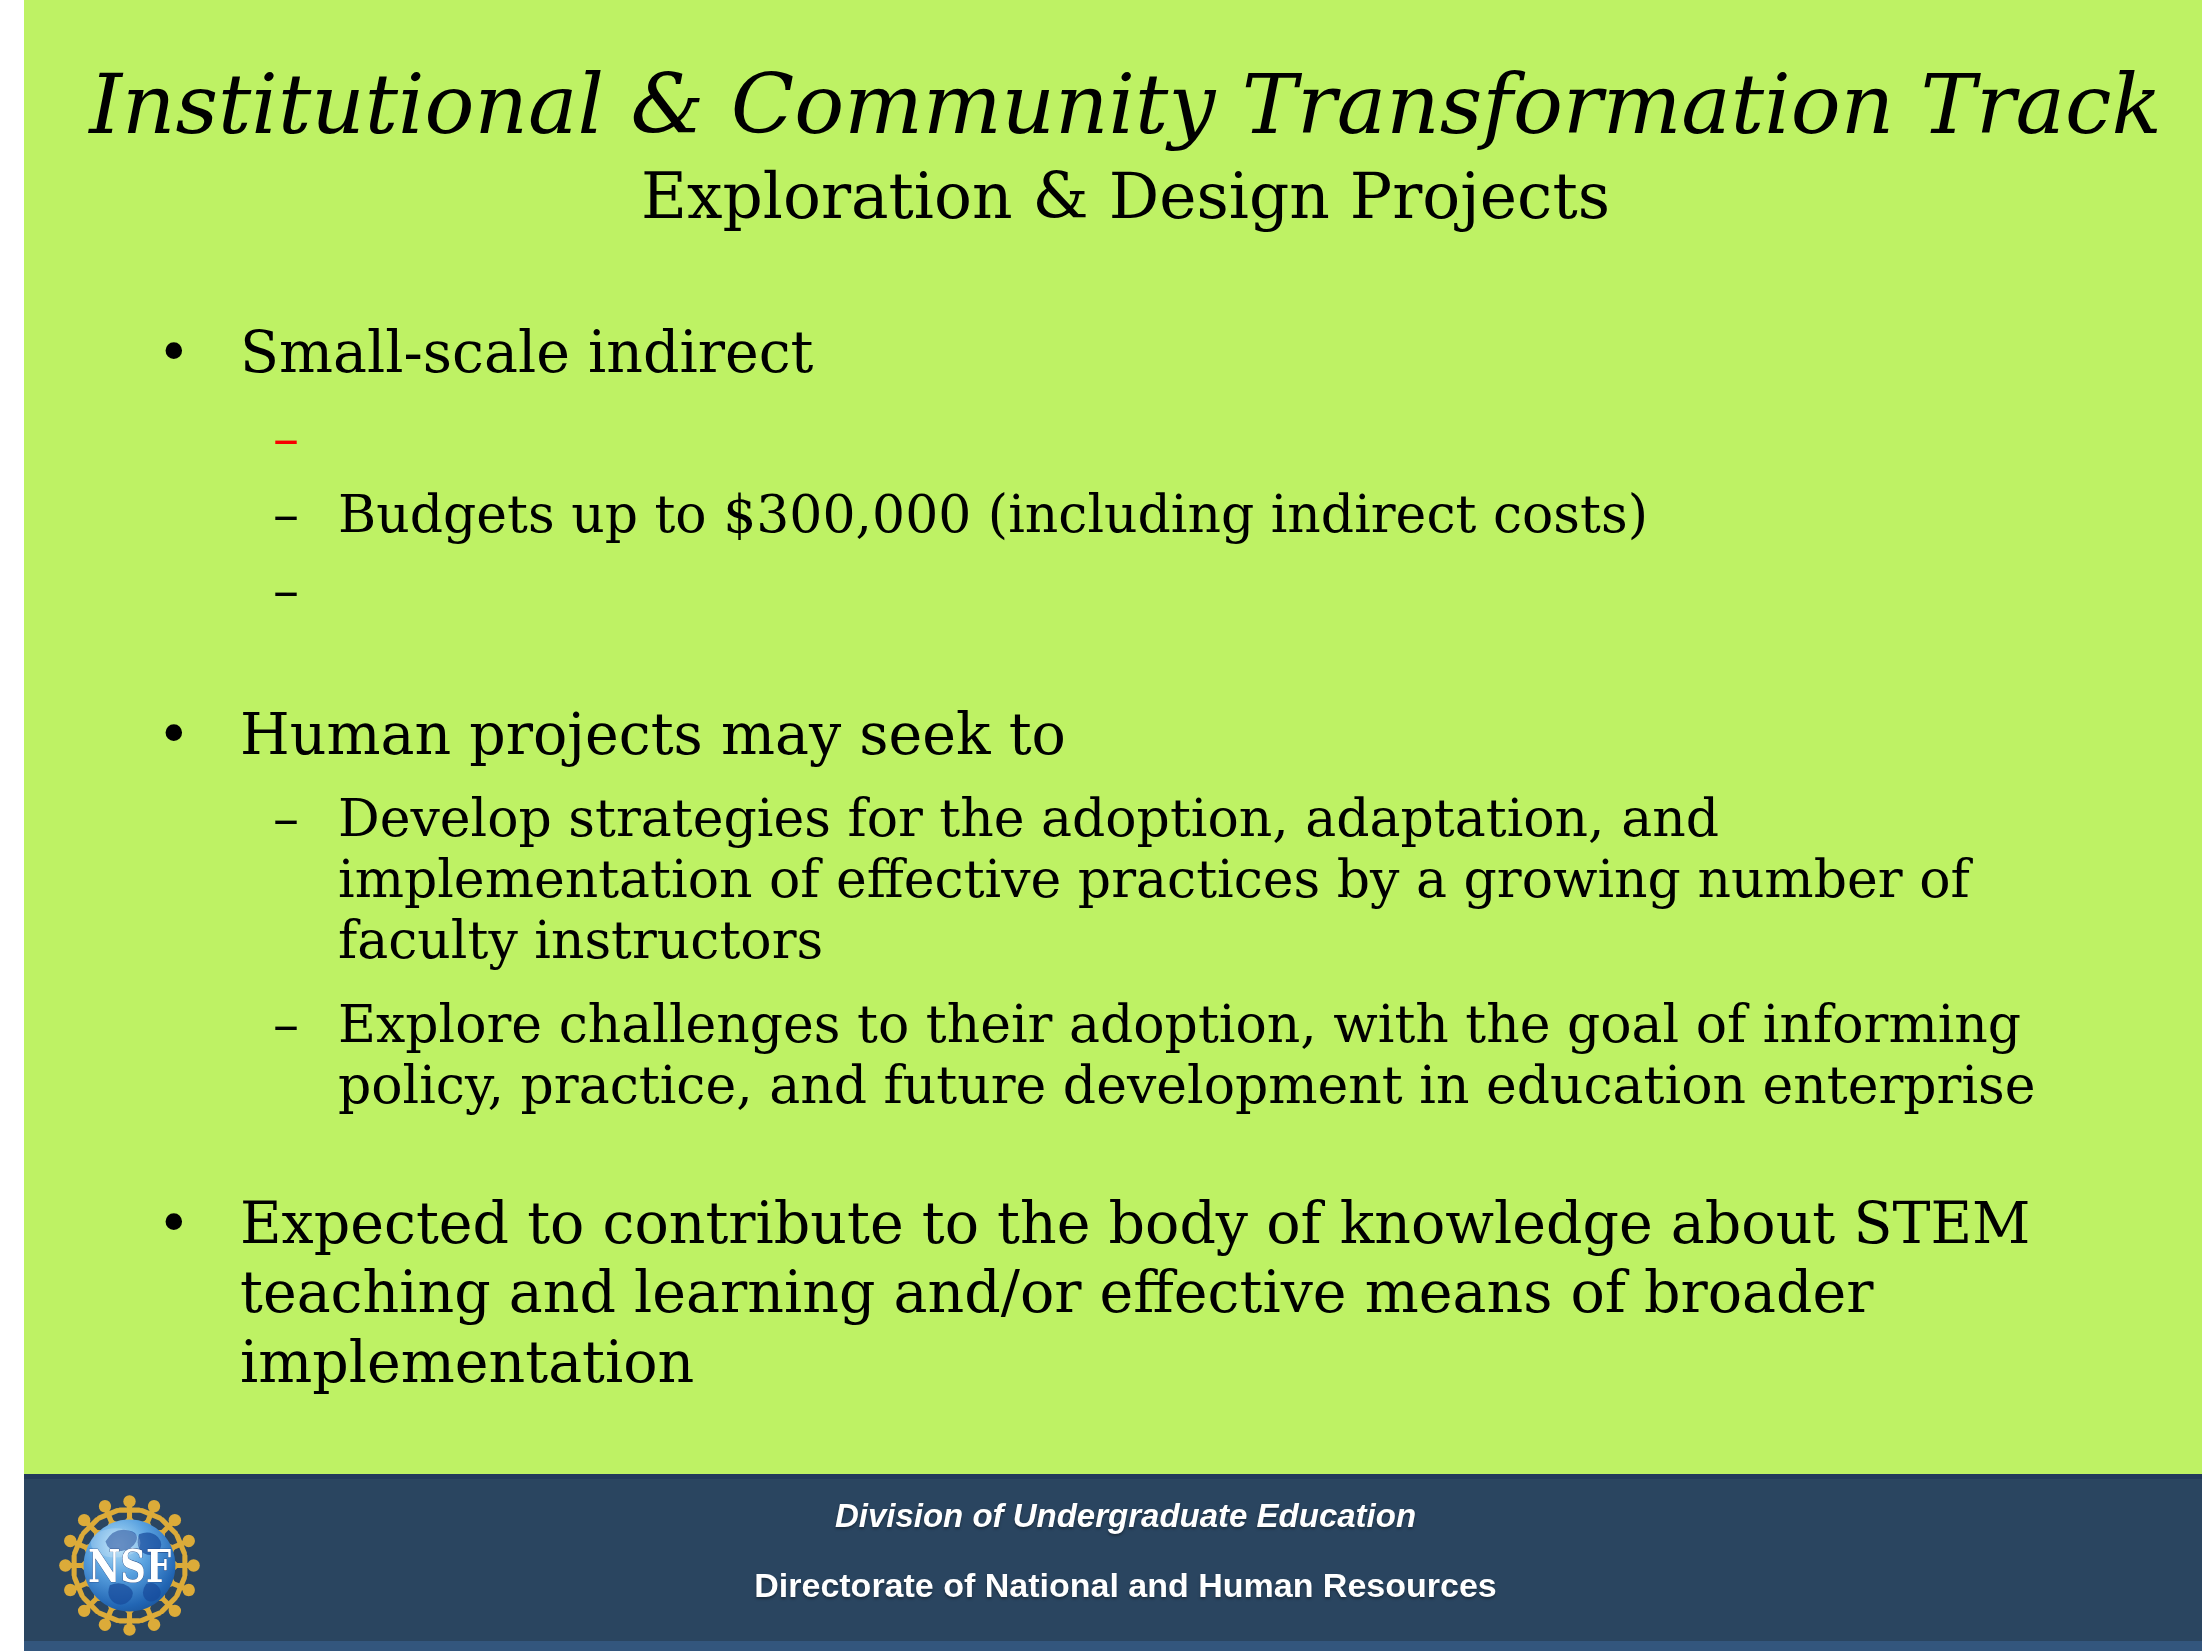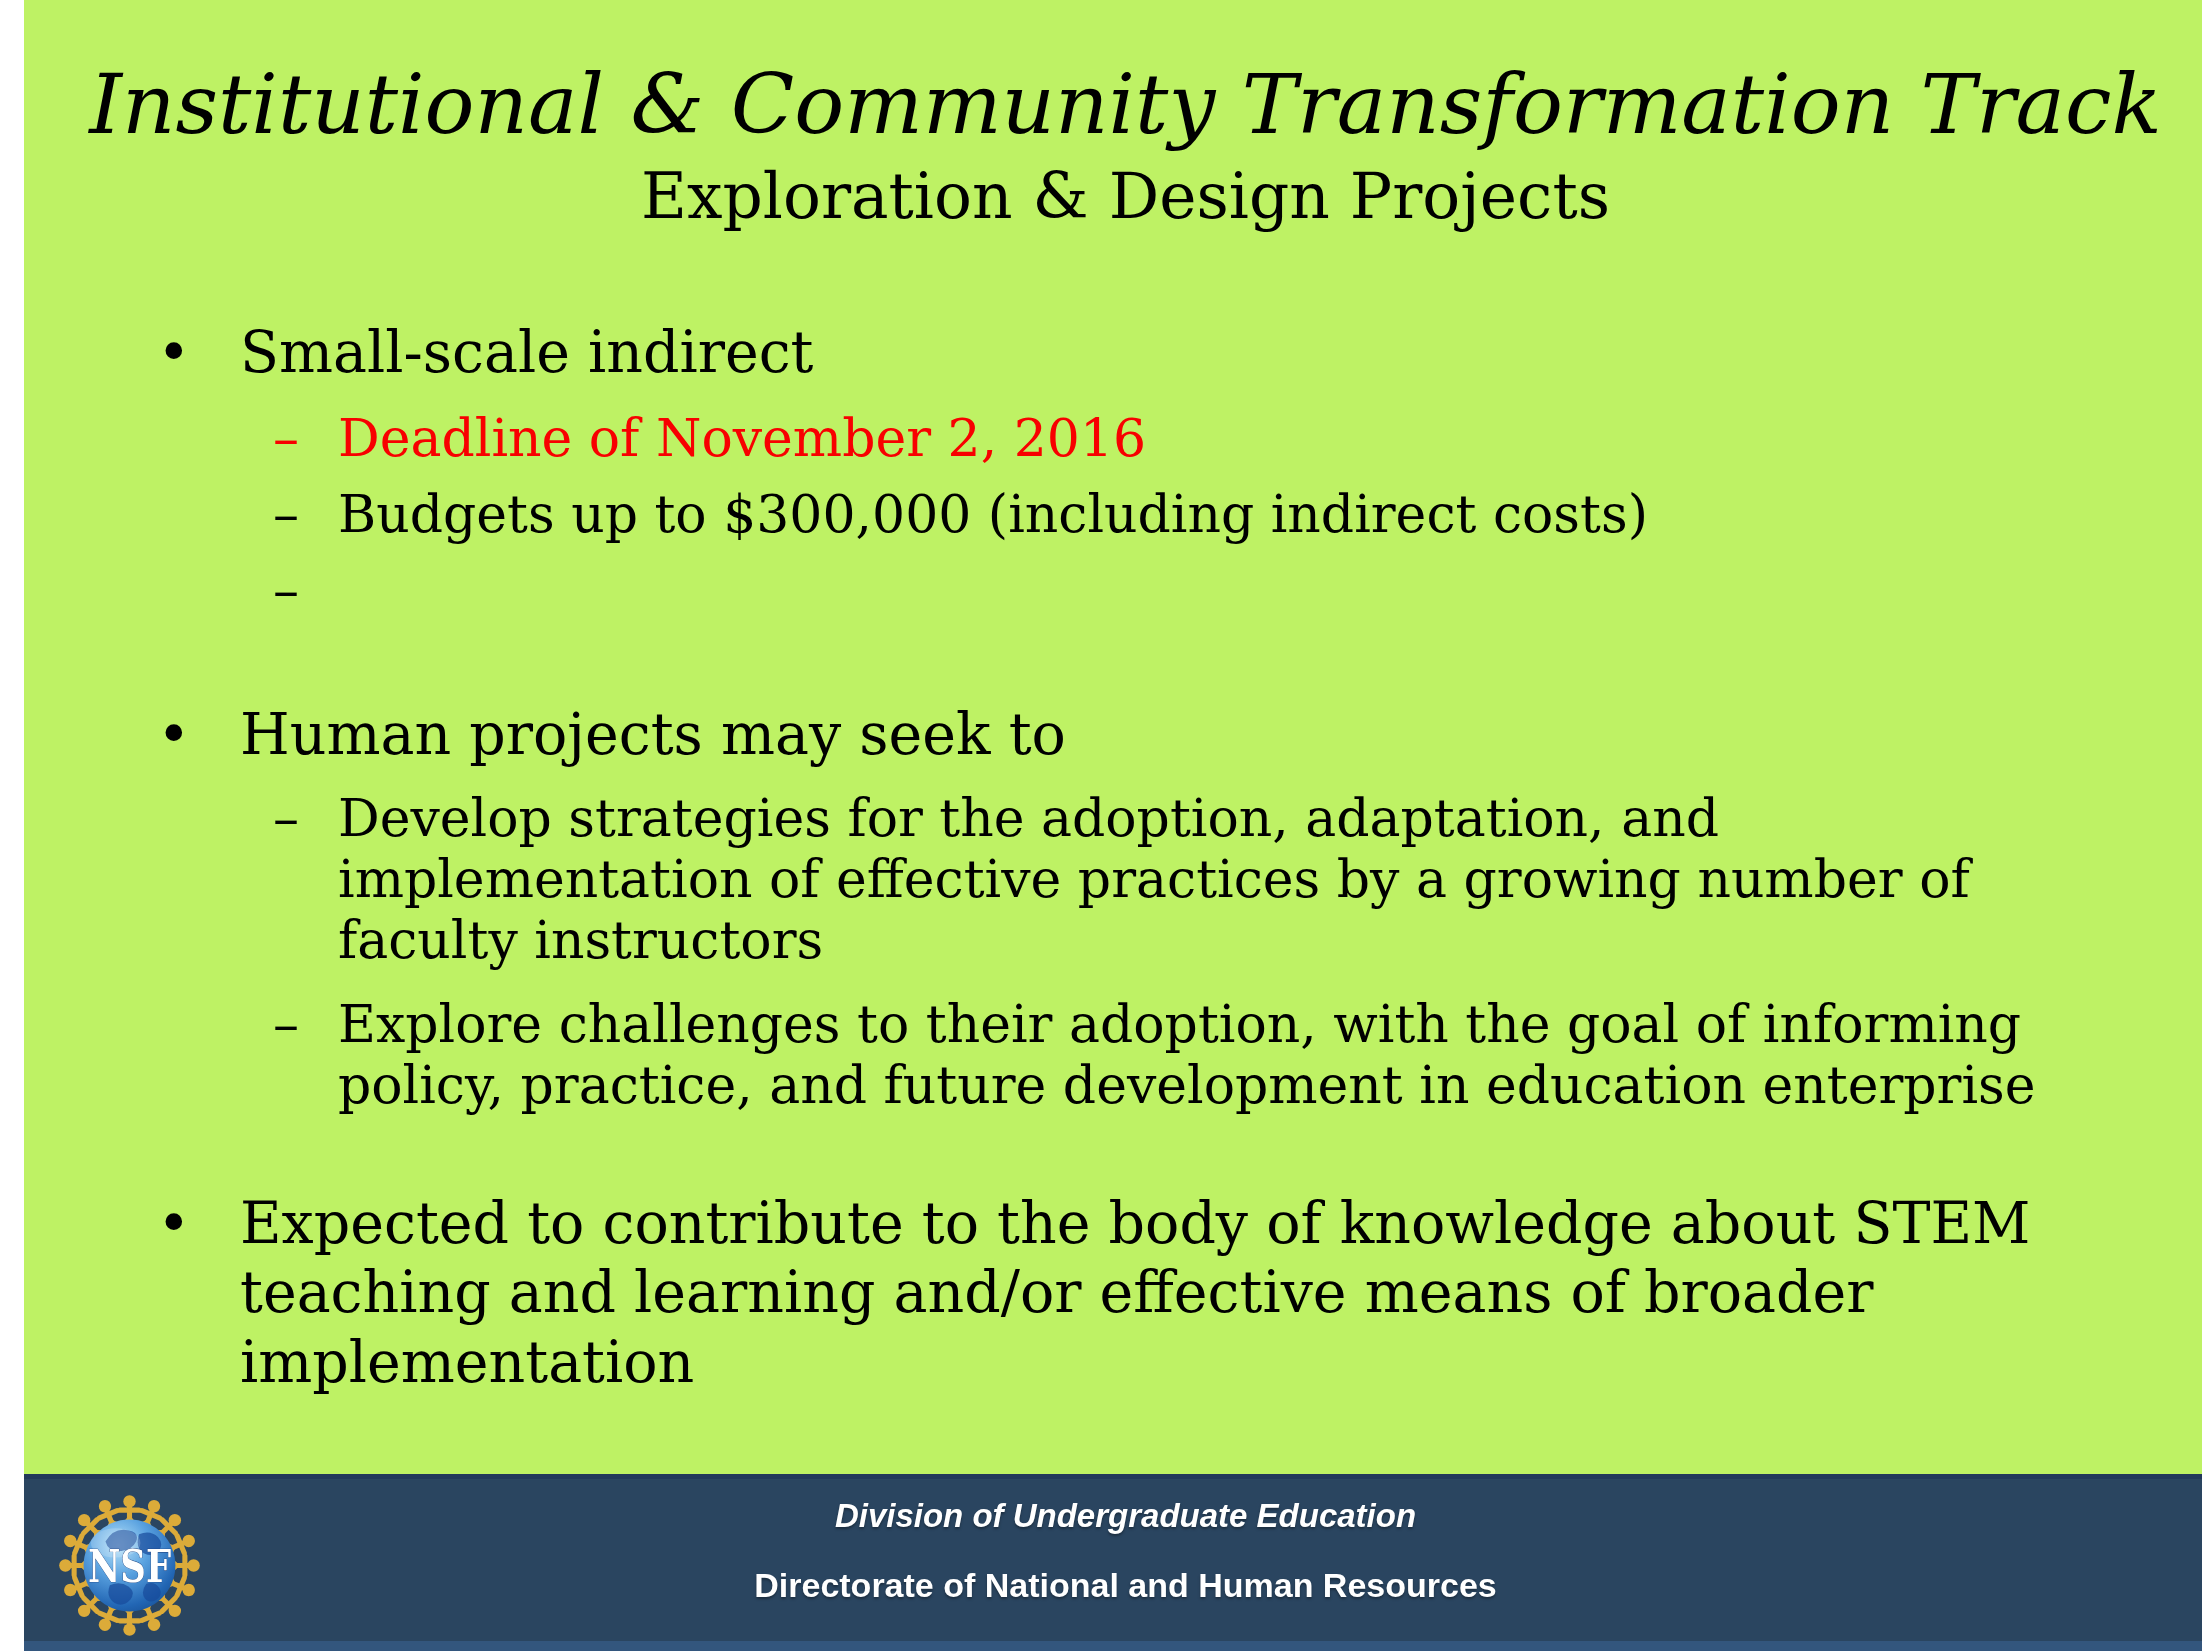--- a/index.html
+++ b/index.html
@@ -95,21 +95,20 @@
 
   <div class="content">
 
     <div class="group">
       <div class="l1">
         <span class="marker">•</span>
         <span class="t">Small-scale indirect</span>
       </div>
       <div class="l2 red mt-22">
         <span class="marker">–</span>
-        <span class="t">Deadline of November 2, 2016</span>
       </div>
       <div class="l2 mt-17">
         <span class="marker">–</span>
         <span class="t">Budgets up to $300,000 (including indirect costs)</span>
       </div>
       <div class="l2 mt-17">
         <span class="marker">–</span>
       </div>
     </div>
 

